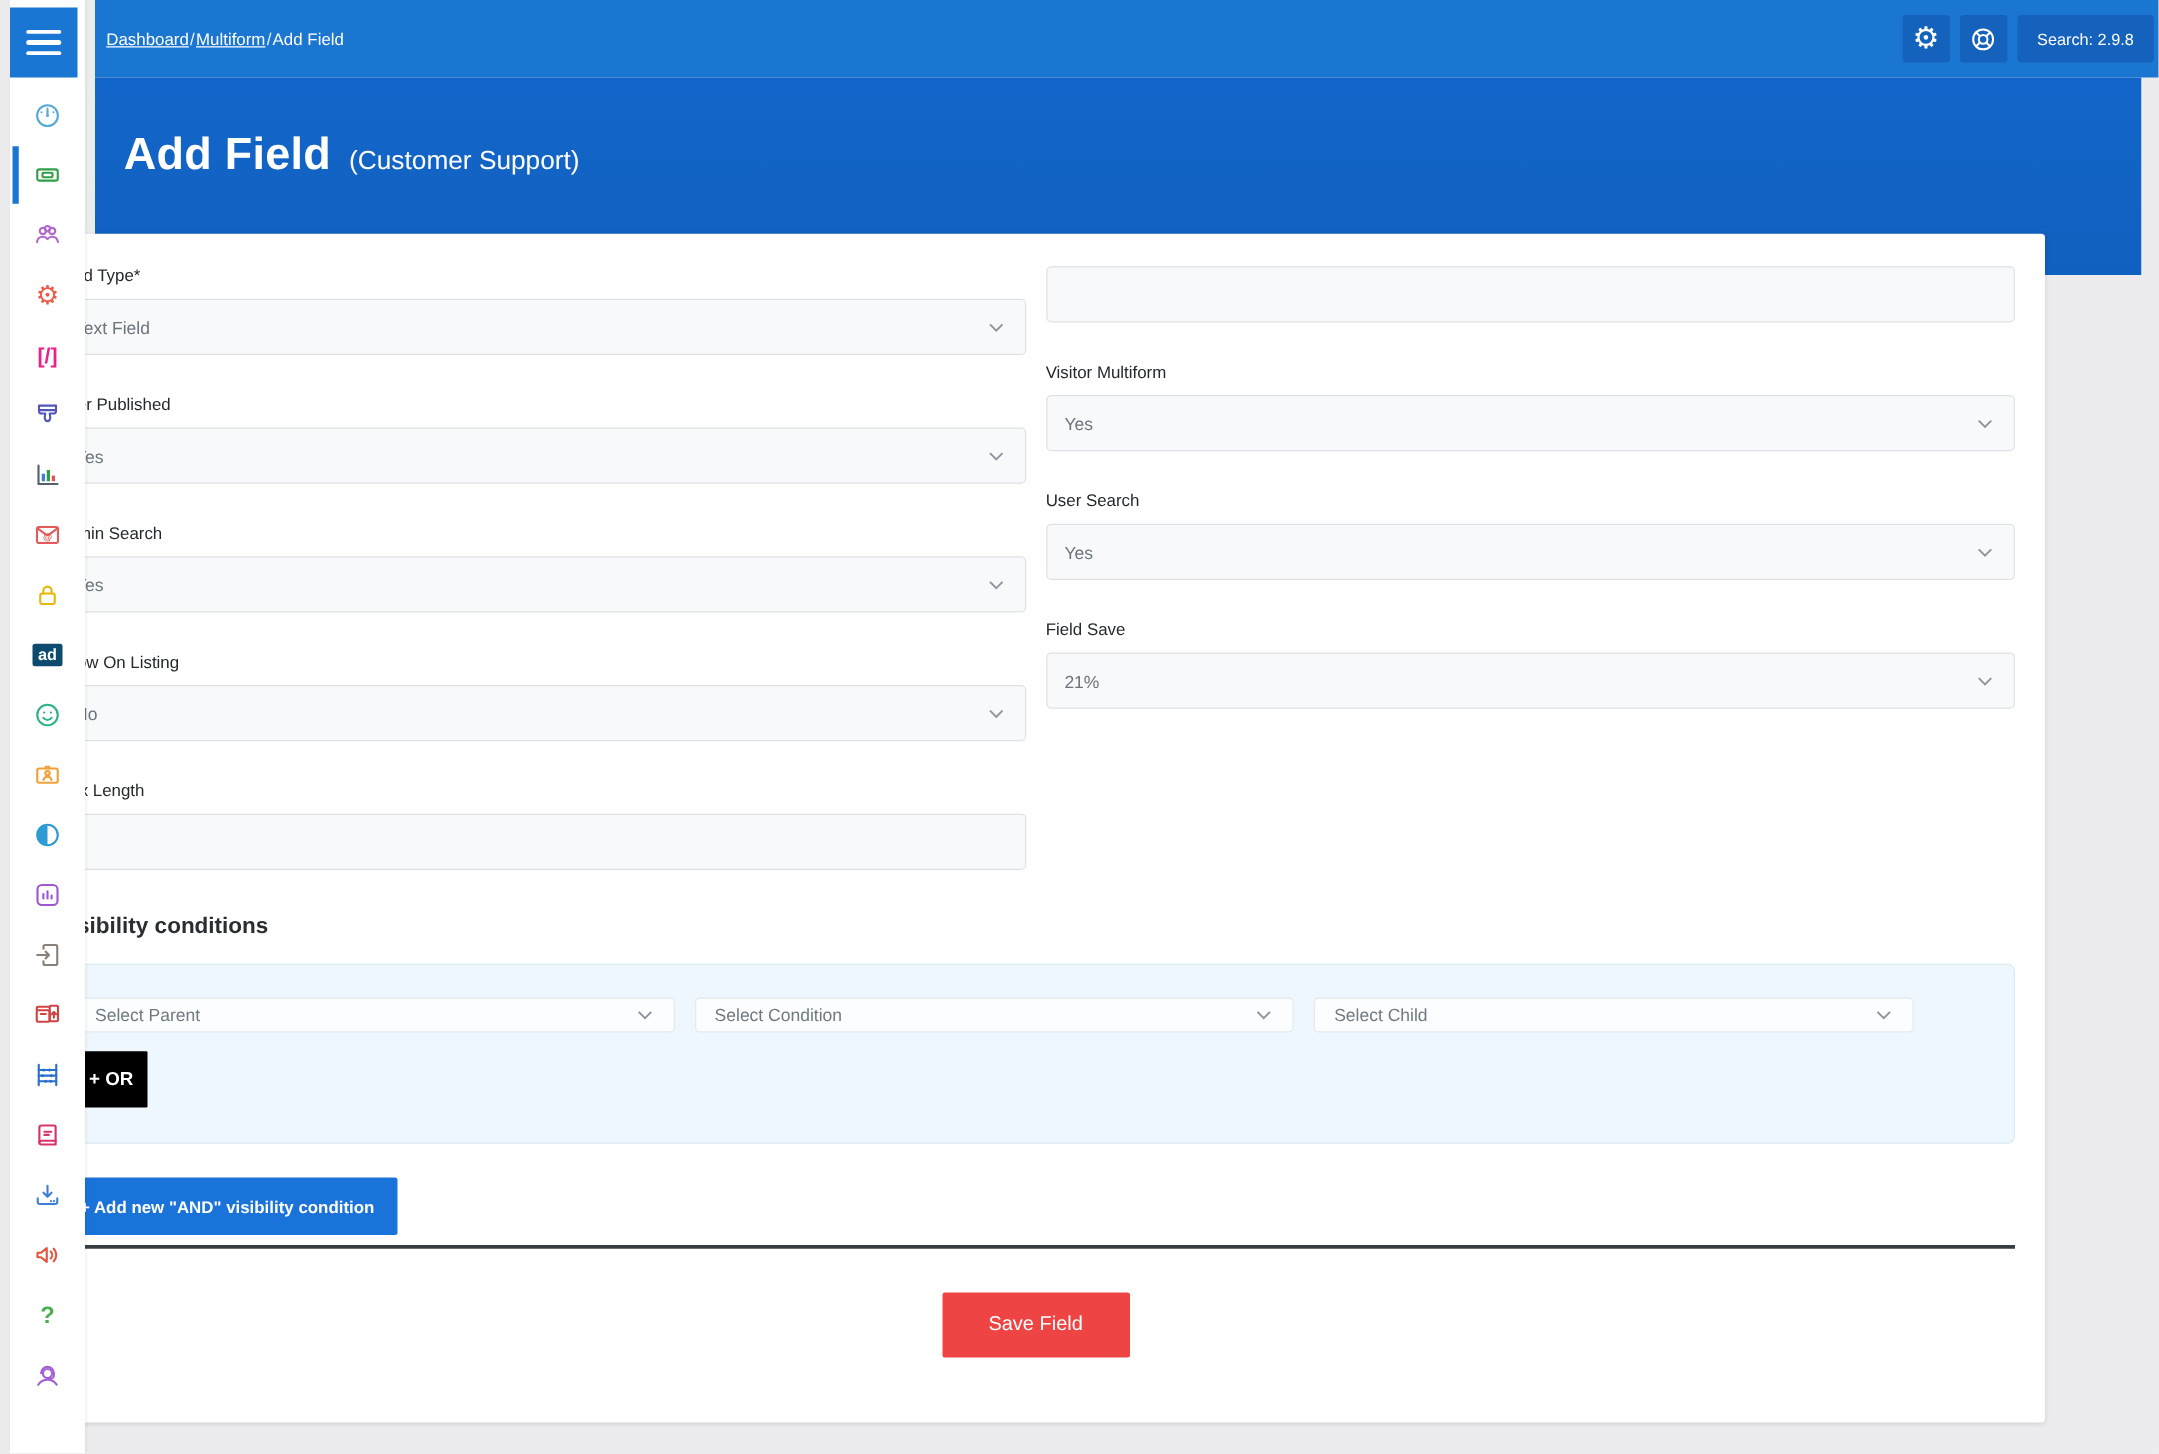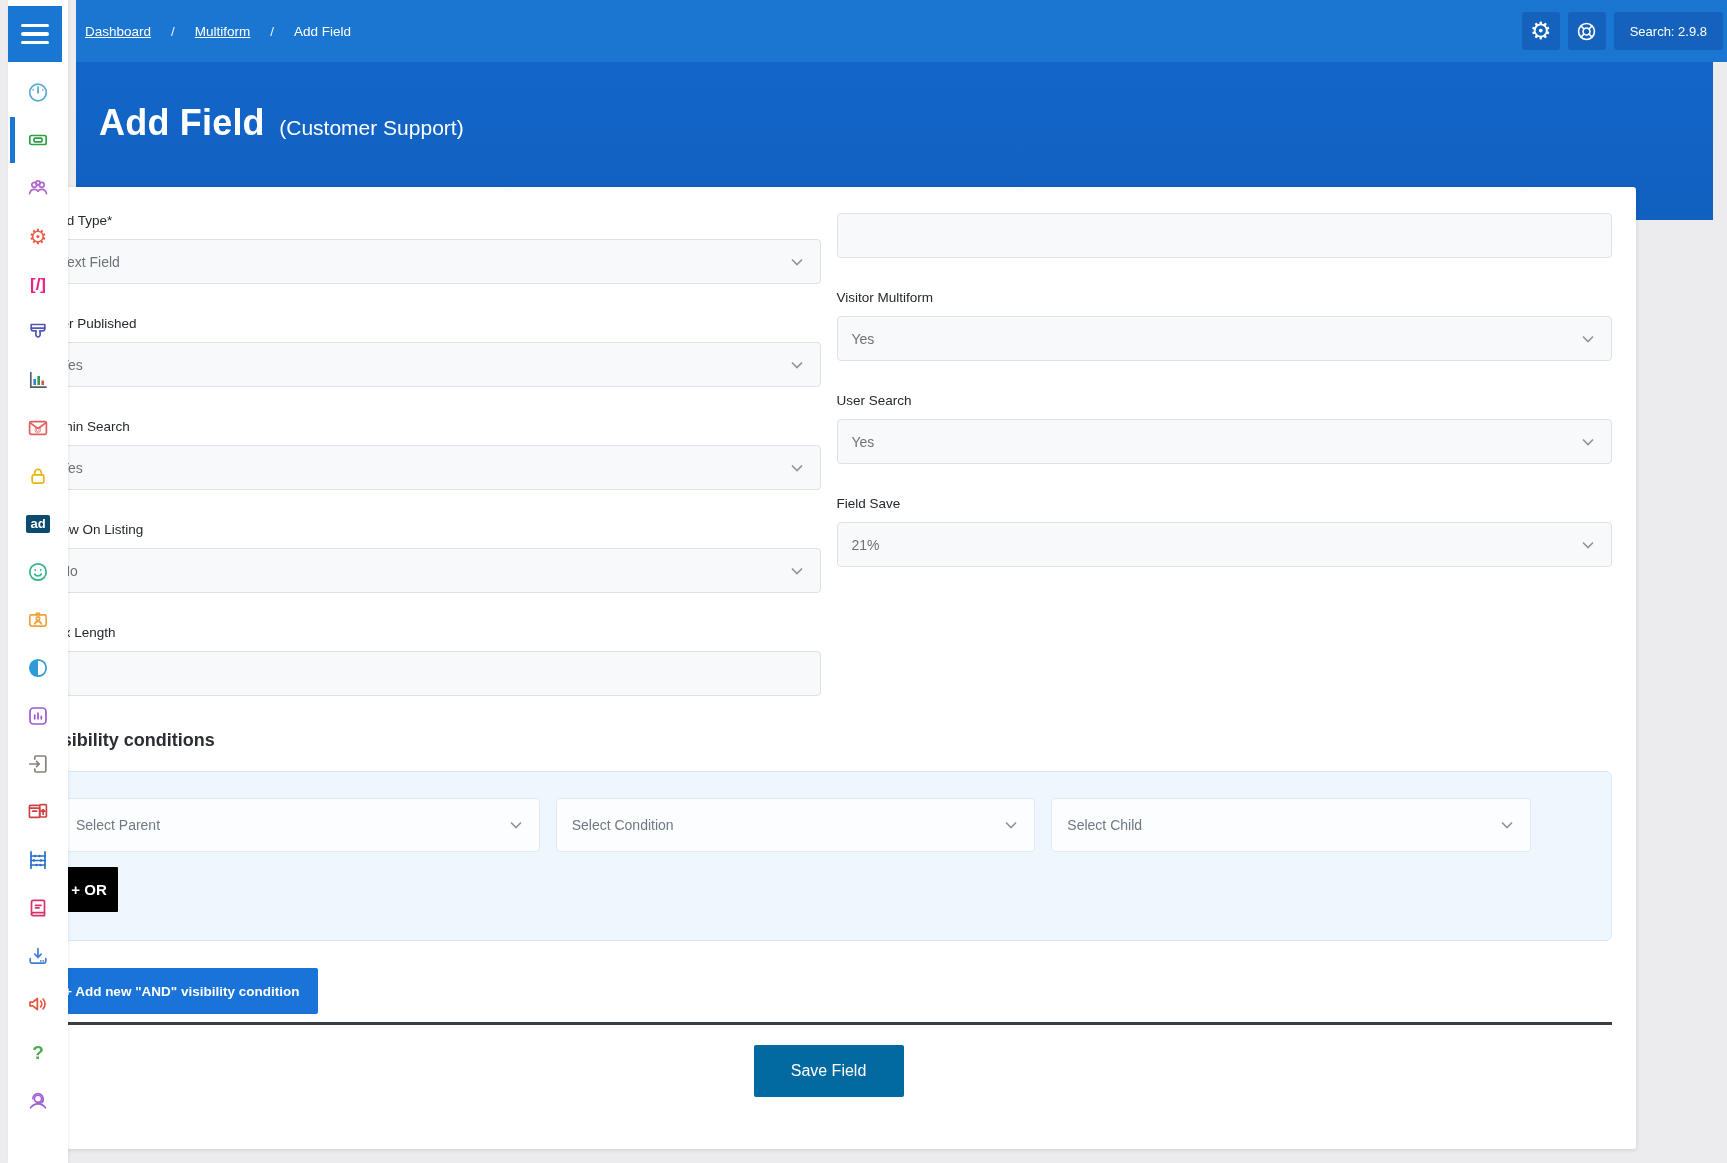--- a/index.html
+++ b/index.html
@@ -16,21 +16,21 @@
   .rail-item { position:relative; width:60px; height:24px; margin-bottom:24px; display:flex; justify-content:center; align-items:center; cursor:pointer; }
   .rail-item svg { width:24px; height:24px; display:block; }
   .rail-item.active::before { content:""; position:absolute; left:2px; top:-11px; width:5px; height:46px; background:#1976d2; }
   .glyph { font-weight:bold; font-size:17px; line-height:1; }
   .glyph-q { font-size:19px; }
   .glyph-gear { font-size:21px; font-weight:normal; }
   .glyph-box { background:#51627e; color:#fff !important; font-size:13px; padding:2px 4px 3px; border-radius:2px; }
 
   
   .topbar { margin-left:76px; height:62px; background:#1b76d2; display:flex; align-items:center; padding:0 4px 0 9px; }
-  .crumbs { display:flex; align-items:center; gap:20px; color:#fff; font-size:13.5px; }
+  .crumbs { display:flex; align-items:center; gap:1px; color:#fff; font-size:13.5px; }
   .crumb-link { color:#fff; text-decoration:underline; cursor:pointer; }
   .crumb-sep { color:#e8f1fb; }
   .crumb-current { color:#fff; }
   .topbar-right { margin-left:auto; display:flex; align-items:center; gap:8px; }
   .tb-btn { width:38px; height:38px; background:#1562bd; border:none; border-radius:3px; display:flex; align-items:center; justify-content:center; cursor:pointer; }
   .tb-btn svg { width:23px; height:23px; }
   .tb-gear-glyph { color:#fff; font-size:24px; line-height:1; }
   .version-box { height:38px; background:#1562bd; border-radius:3px; color:#fff; font-size:13px; display:flex; align-items:center; padding:0 16px; }
 
   
@@ -47,28 +47,28 @@
   .fld-label { font-size:13.5px; color:#24292e; margin-bottom:11px; }
   .control { position:relative; height:45px; background:#f8f9fa; border:1px solid #dee2e6; border-radius:4px;
              display:flex; align-items:center; padding:0 40px 0 14px; font-size:14px; color:#6b737b; cursor:pointer; }
   input.control { width:100%; cursor:text; color:#333; padding-right:14px; outline:none; }
   .chev { position:absolute; right:13px; top:50%; transform:translateY(-50%); width:20px; height:20px; }
 
   
   .vis-heading { margin-top:34px; font-size:18px; color:#2a2e33; }
   .vis-panel { margin-top:20px; background:#eef7fd; border:1px solid #d9e9f6; border-radius:6px; padding:26px 14px 28px; }
   .vis-row { display:flex; gap:16px; margin-right:66px; }
-  .vis-select { position:relative; flex:1; height:54px; background:#fbfdff; border:1px solid #e2e9f0; border-radius:4px;
+  .vis-select { position:relative; flex:1; height:28px; background:#fbfdff; border:1px solid #e2e9f0; border-radius:4px;
                 display:flex; align-items:center; padding:0 40px 0 15px; font-size:14px; color:#707981; cursor:pointer; }
   .or-btn { margin-top:15px; width:58px; height:45px; background:#000; color:#fff; border:none; font-family:inherit;
             font-size:15px; font-weight:bold; cursor:pointer; border-radius:1px; }
   .and-btn { margin-top:27px; height:46px; background:#1a73d8; color:#fff; border:none; border-radius:2px; font-family:inherit;
              font-size:13.5px; font-weight:bold; padding:0 19px; cursor:pointer; }
   .rule { margin-top:8px; border:none; border-top:3px solid #383d42; }
-  .save-btn { display:block; margin:20px auto 0; width:150px; height:52px; background:#0369a1; color:#fff; border:none;
+  .save-btn { display:block; margin:35px auto 0; width:150px; height:52px; background:#ef4444; color:#fff; border:none;
               border-radius:2px; font-family:inherit; font-size:16px; cursor:pointer; }
 </style>
 </head>
 <body>
 
 <div class="page">
 
   <aside class="rail">
     <div class="rail-items" id="rail-items">
         <div class="rail-item">

